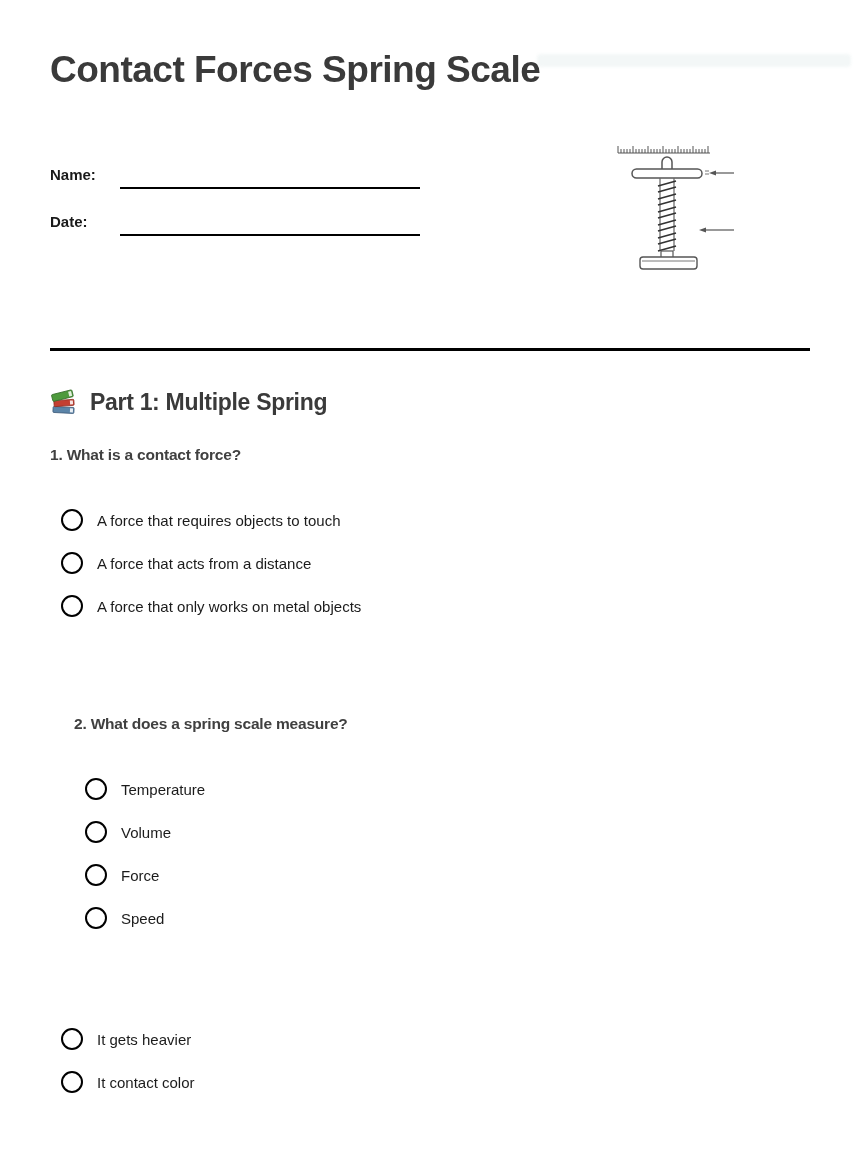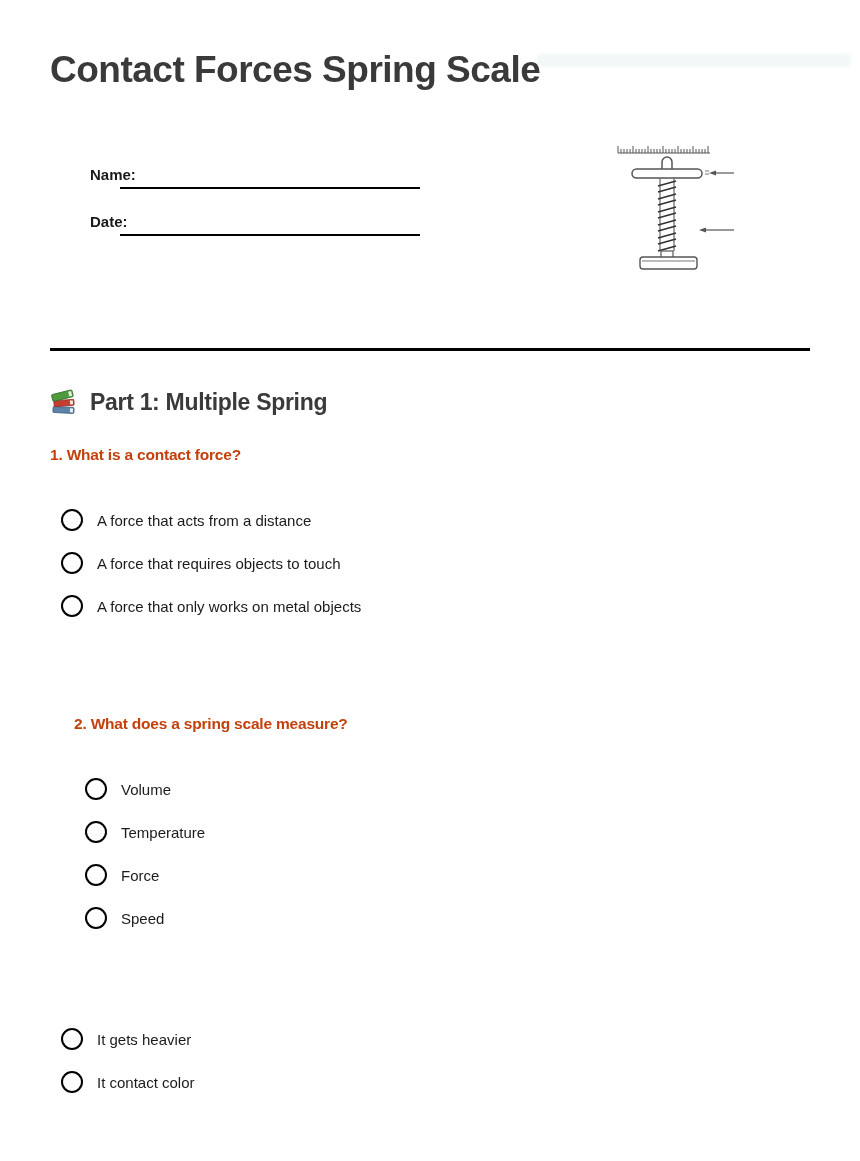--- a/index.html
+++ b/index.html
@@ -34,21 +34,20 @@
     letter-spacing: -0.5px;
     color: #3a3a3a;
   }
 
   .field-label {
     position: absolute;
     left: 50px;
     font-size: 15px;
     font-weight: bold;
     color: #1a1a1a;
-    margin-left: 40px;
   }
   .field-line {
     position: absolute;
     left: 120px;
     width: 300px;
     height: 0;
     border-bottom: 2px solid #000;
   }
   .name-label { top: 166px; }
   .name-line  { top: 187px; }
@@ -89,21 +88,21 @@
     width: 770px;
   }
   .q1 { top: 445px; }
   .q2 { top: 714px; margin-left: 24px; }
   .q3 { top: 983px; }
 
   .q-prompt {
     font-size: 15.5px;
     font-weight: bold;
     letter-spacing: -0.2px;
-    color: #c2410c;
+    color: #404040;
     line-height: 19px;
   }
   .options { margin-top: 45px; }
   .option {
     display: flex;
     align-items: center;
     height: 22px;
     margin-bottom: 21px;
     padding-left: 11px;
   }
@@ -184,43 +183,43 @@
       </g>
     </svg>
     <span class="part-title">Part 1: Multiple Spring</span>
   </div>
 
   <div class="question q1">
     <div class="q-prompt">1. What is a contact force?</div>
     <div class="options">
       <div class="option">
         <span class="radio"></span>
+        <span class="opt-label">A force that requires objects to touch</span>
+      </div>
+      <div class="option">
+        <span class="radio"></span>
         <span class="opt-label">A force that acts from a distance</span>
-      </div>
-      <div class="option">
-        <span class="radio"></span>
-        <span class="opt-label">A force that requires objects to touch</span>
       </div>
       <div class="option">
         <span class="radio"></span>
         <span class="opt-label">A force that only works on metal objects</span>
       </div>
     </div>
   </div>
 
   <div class="question q2">
     <div class="q-prompt">2. What does a spring scale measure?</div>
     <div class="options">
       <div class="option">
         <span class="radio"></span>
+        <span class="opt-label">Temperature</span>
+      </div>
+      <div class="option">
+        <span class="radio"></span>
         <span class="opt-label">Volume</span>
-      </div>
-      <div class="option">
-        <span class="radio"></span>
-        <span class="opt-label">Temperature</span>
       </div>
       <div class="option">
         <span class="radio"></span>
         <span class="opt-label">Force</span>
       </div>
       <div class="option">
         <span class="radio"></span>
         <span class="opt-label">Speed</span>
       </div>
     </div>

